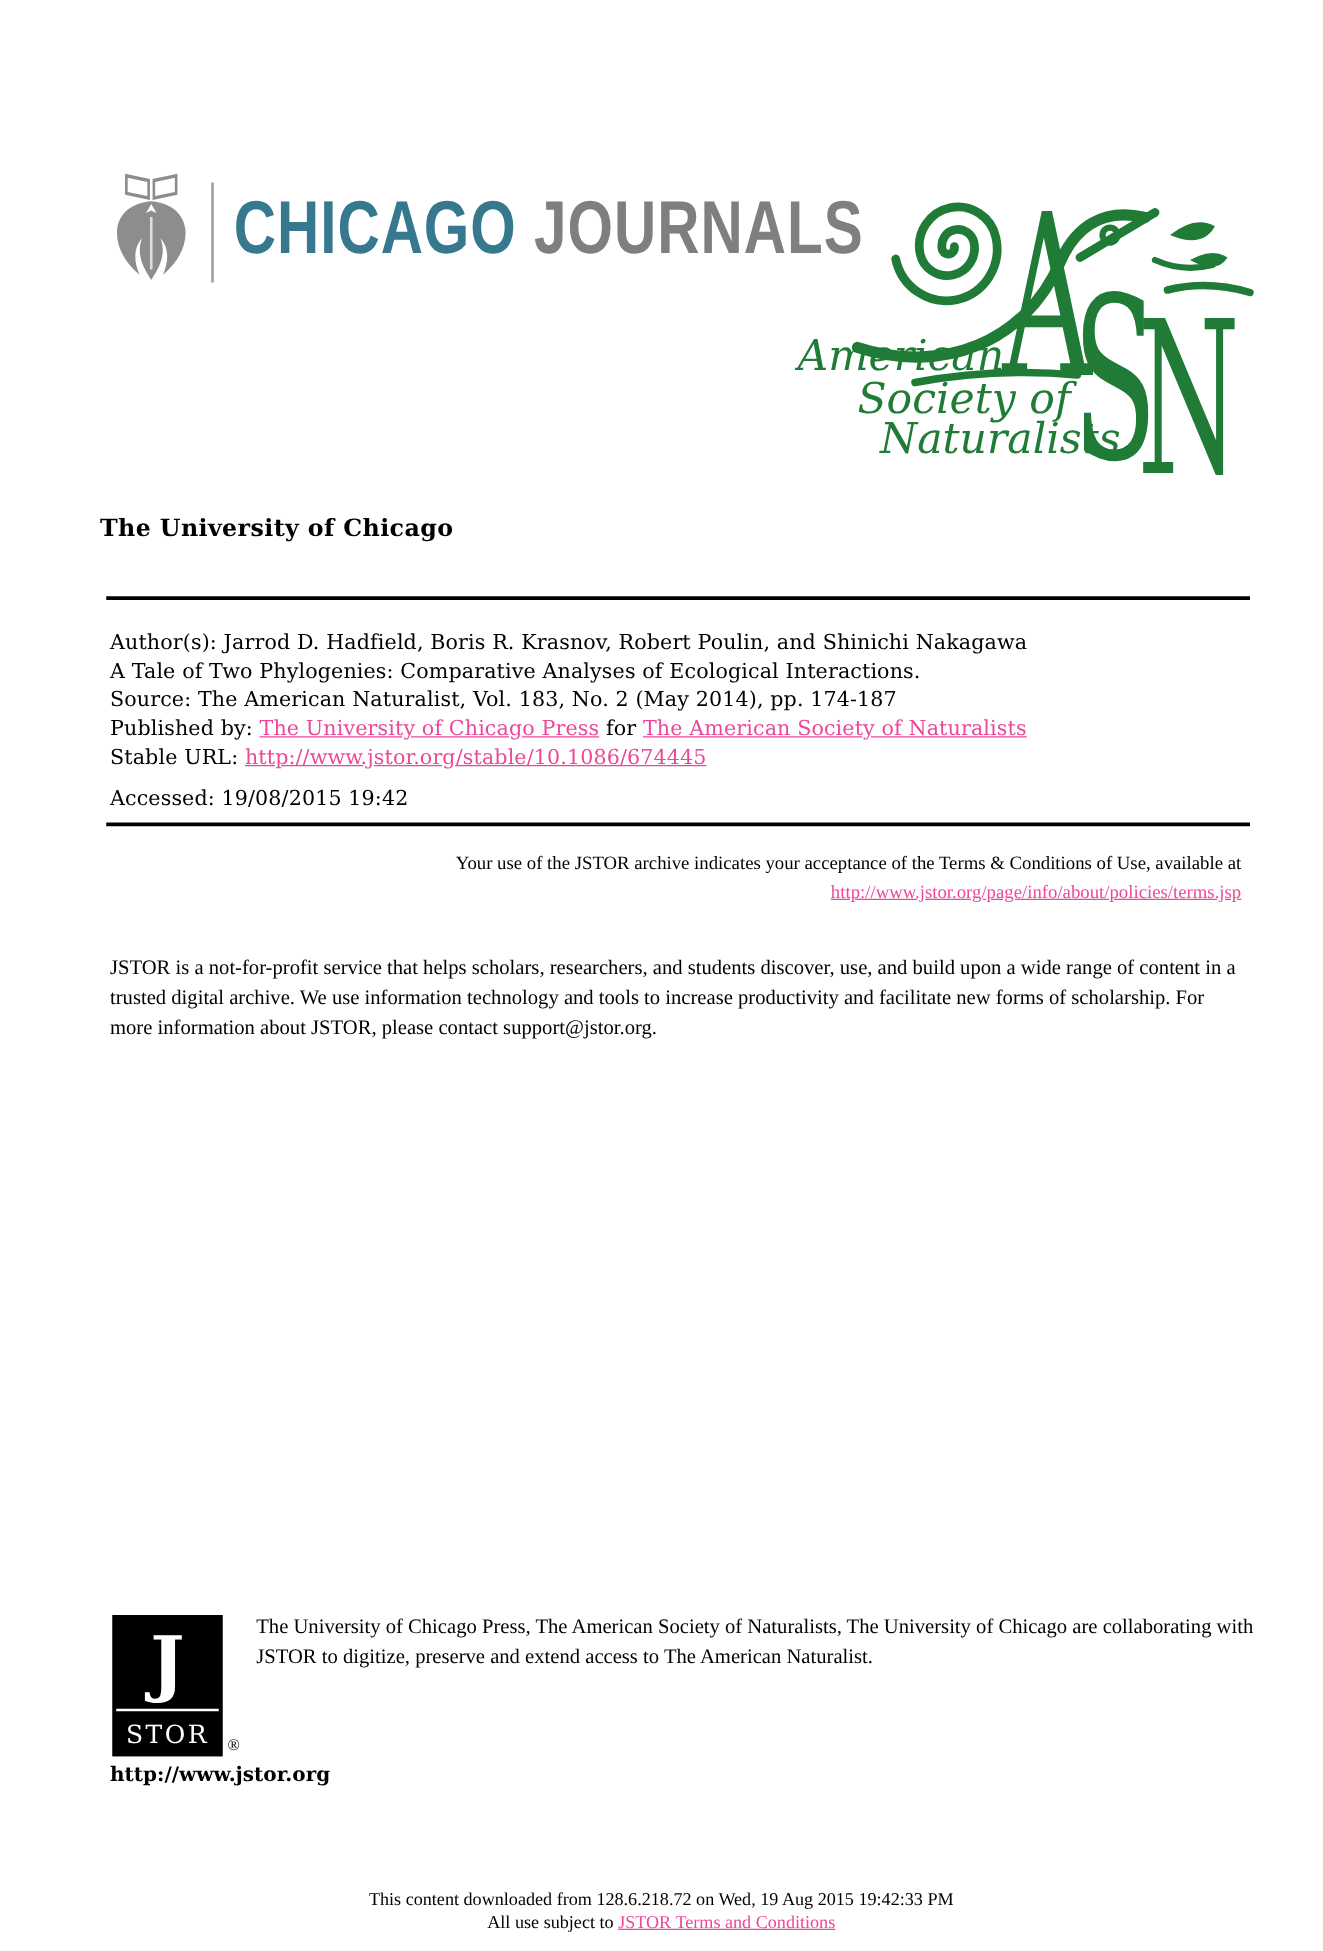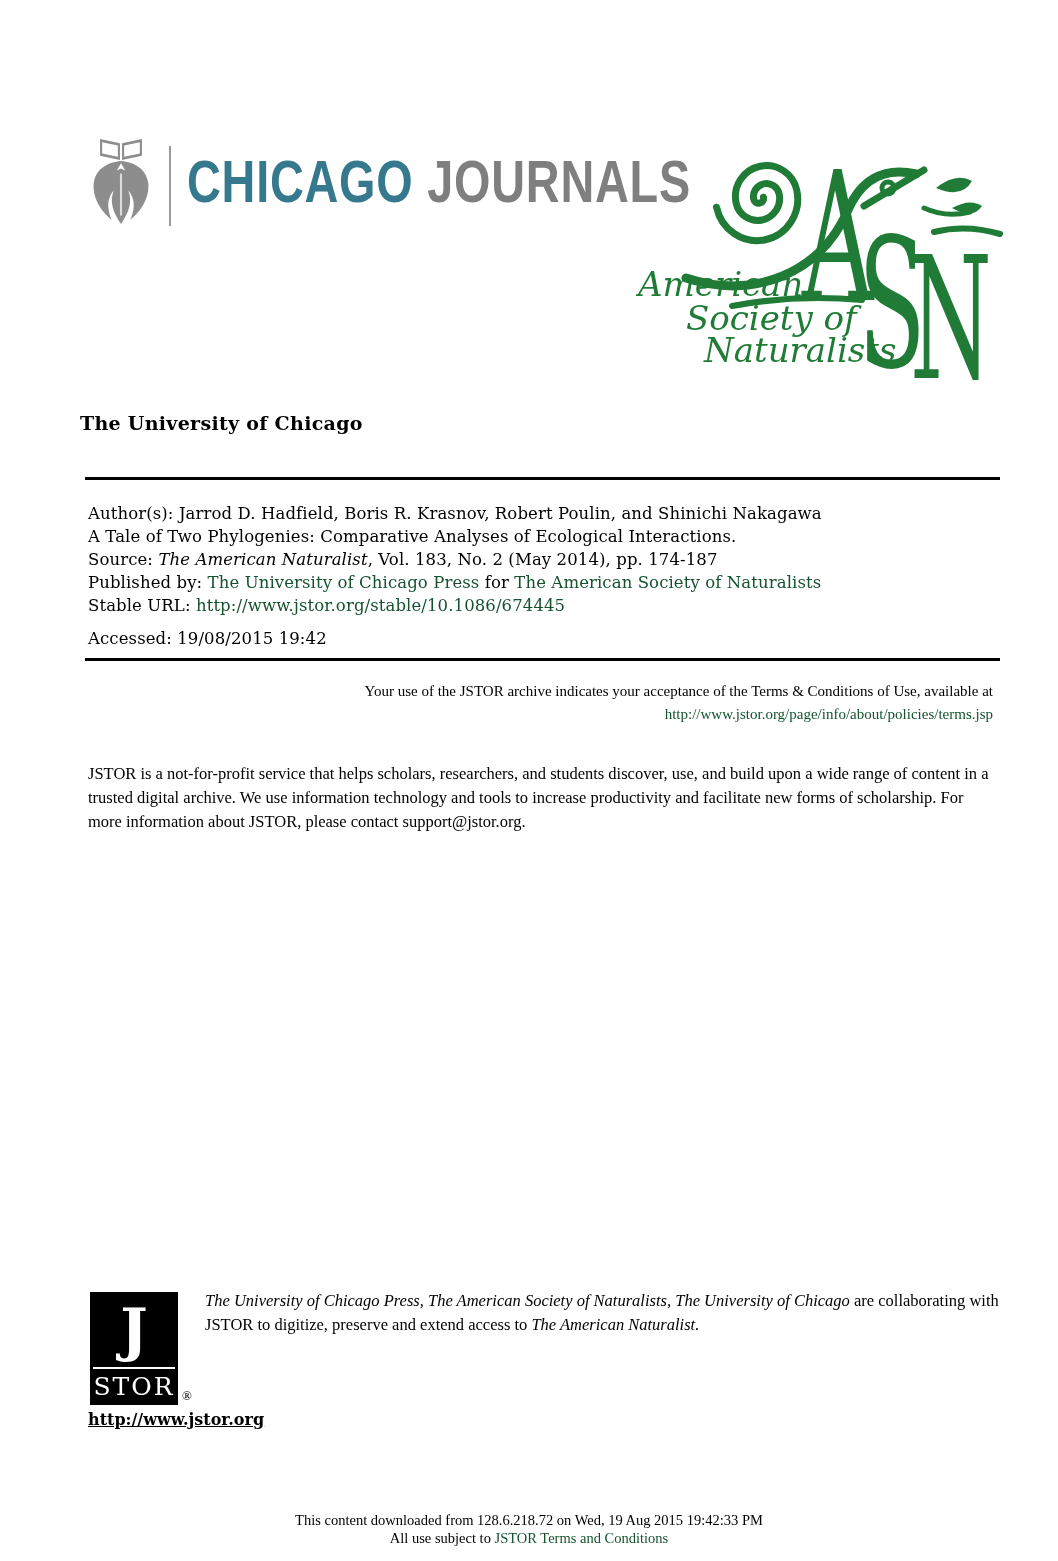--- a/index.html
+++ b/index.html
@@ -40,22 +40,22 @@
   .rule-2 { top:658px; }
 
   
   .citation {
     position:absolute; top:502px; left:88px; width:915px;
     font-family:"DejaVu Serif", serif; font-size:16.5px; line-height:23px;
     letter-spacing:0.1px;
   }
   .citation .line { margin:0; }
   .citation .accessed { margin-top:10px; }
-  .em { font-style:italic; }
-  a.link, .link { color:#14532d; cursor:pointer; }
+  .em { }
+  a.link, .link { color:#ec4899; text-decoration:underline; cursor:pointer; }
 
   
   .terms-para {
     position:absolute; top:680px; left:88px; width:905px;
     font-size:15px; line-height:23px;text-align:right;
   }
   .about-para {
     position:absolute; top:762px; left:88px; width:910px;
     font-size:16.5px; line-height:24px;
   }
@@ -65,30 +65,30 @@
     position:absolute; top:1292px; left:90px; width:88px; height:113px;
     background:#000; color:#fff; text-align:center;
     font-family:"DejaVu Serif", serif;
     box-sizing:border-box; border:3px solid #000;
   }
   .jstor-logo .j-glyph {
     font-size:58px; line-height:70px; height:72px; display:block;
     font-weight:bold; border-bottom:2px solid #fff;
   }
   .jstor-logo .stor {
-    font-size:25px; line-height:36px; letter-spacing:2px; display:block;
+    font-size:20px; line-height:36px; letter-spacing:2px; display:block;
   }
   .jstor-reg { position:absolute; top:1388px; left:182px; font-size:13px; }
   .collab-text {
     position:absolute; top:1289px; left:205px; width:800px;
     font-size:16.5px; line-height:24px;
   }
   .jstor-url {
     position:absolute; top:1410px; left:88px;
-    font-family:"DejaVu Serif", serif; font-weight:bold; font-size:16px;text-decoration:underline;
+    font-family:"DejaVu Serif", serif; font-weight:bold; font-size:16px;
   }
 
   
   .footer {
     position:absolute; top:1511px; left:0; width:100%;
     text-align:center; font-size:14.5px; line-height:18px;
   }
 </style>
 </head>
 <body>

